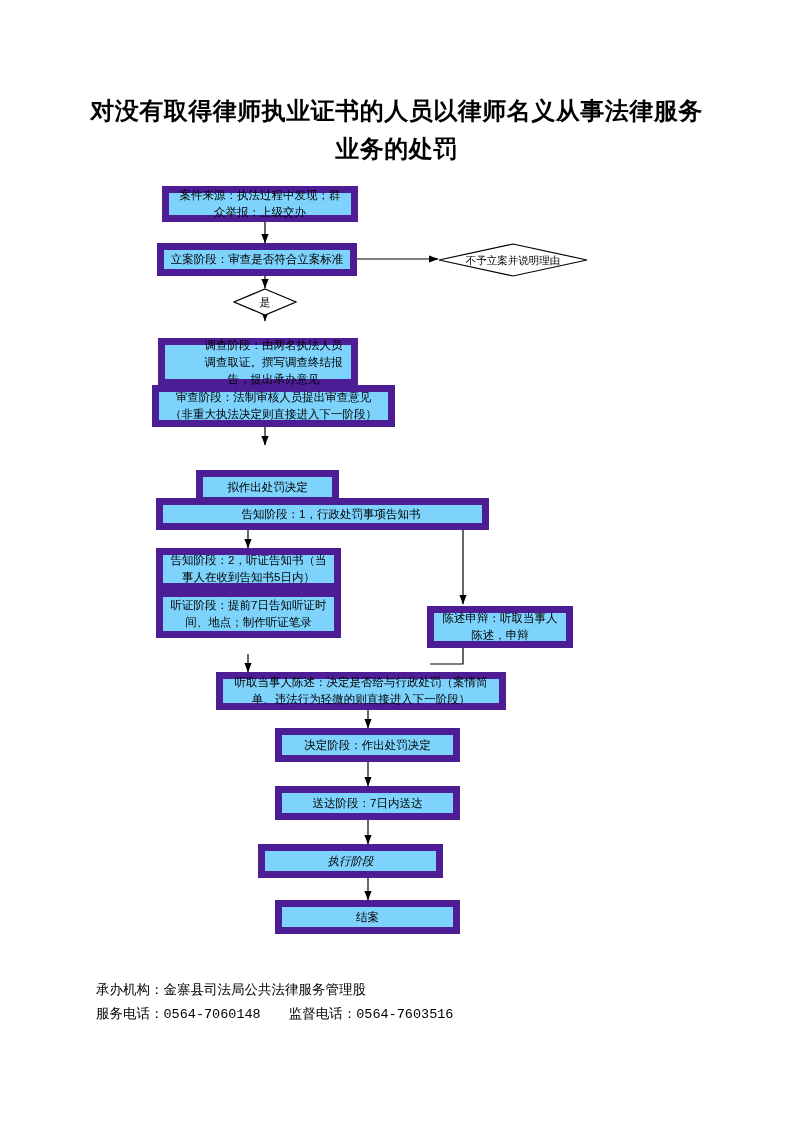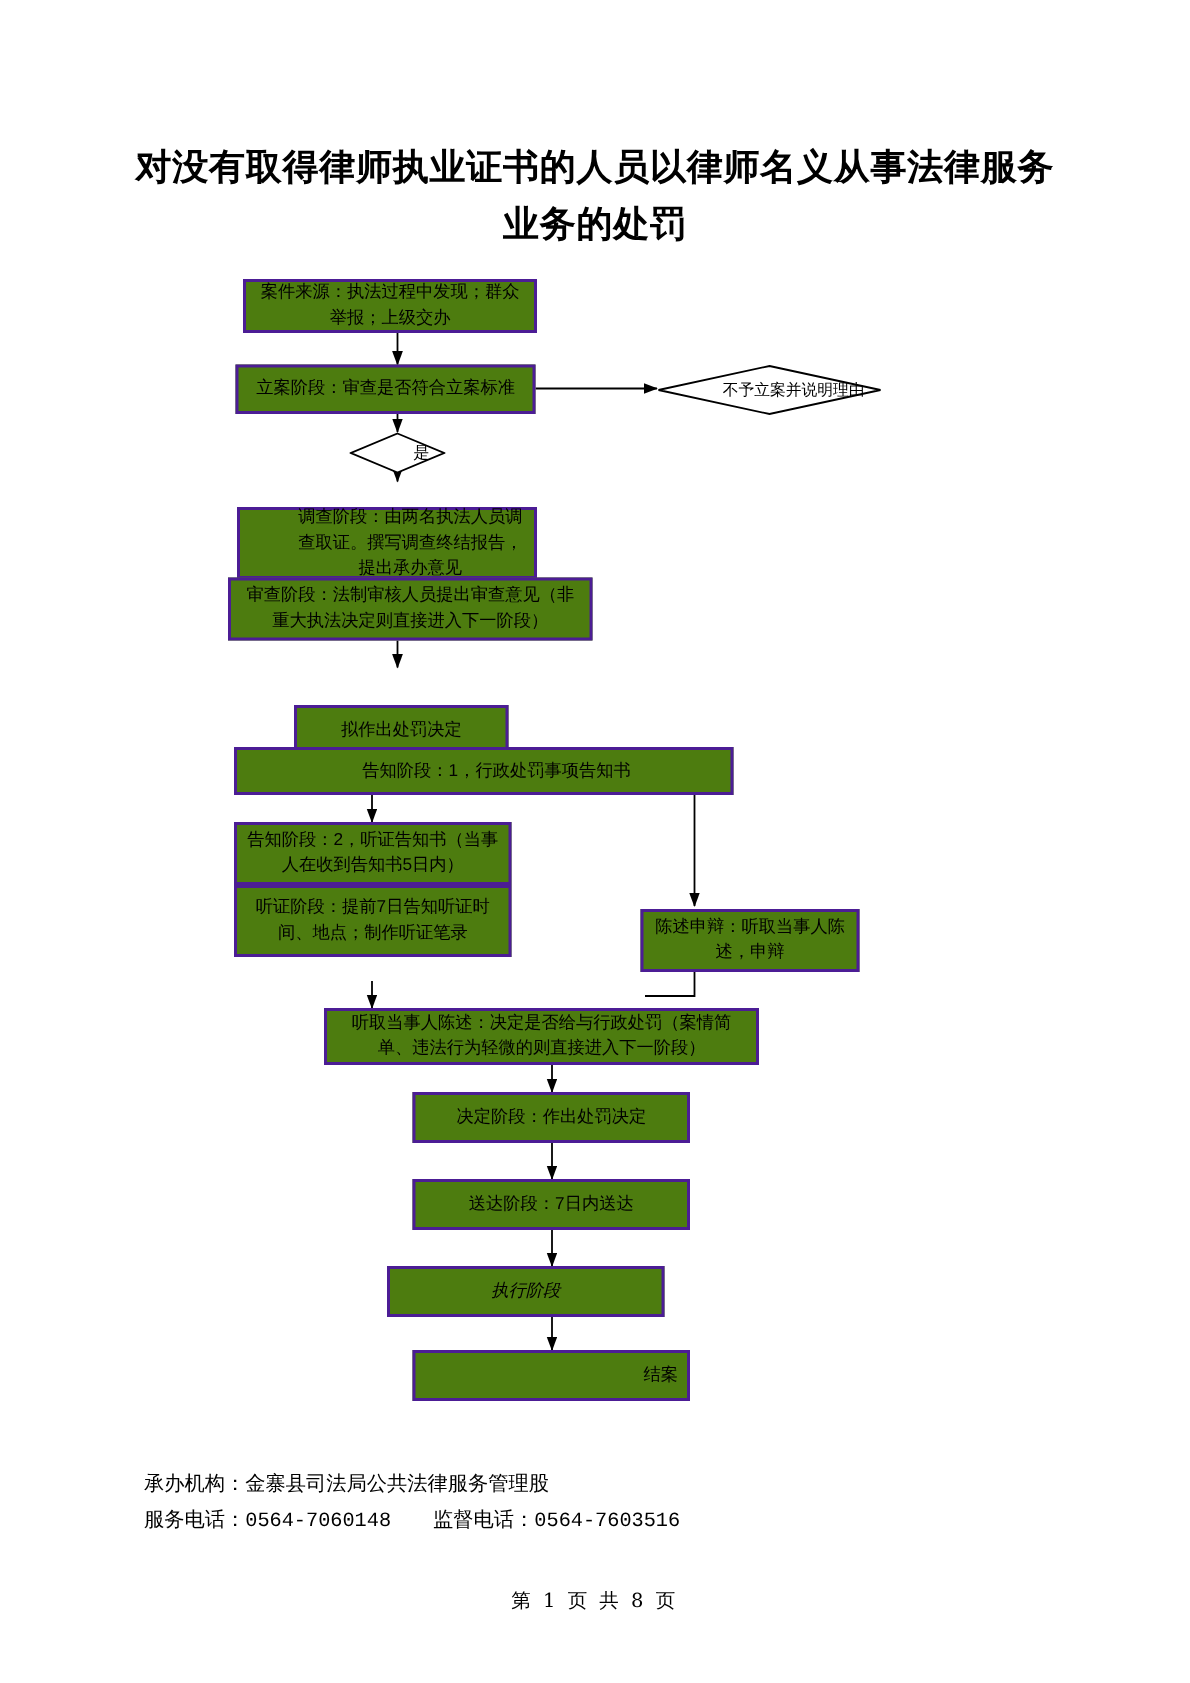--- a/index.html
+++ b/index.html
@@ -37,41 +37,41 @@
   .flow {
     position: absolute;
     left: 0;
     top: 0;
     width: 793px;
     height: 1122px;
   }
   .node {
     position: absolute;
     box-sizing: border-box;
-    border: 2px solid #4c1d95;
-    background: #4d7c0f;
+    border: 7px solid #4c1d95;
+    background: #7dd3fc;
     display: flex;
     align-items: center;
     justify-content: center;
     text-align: center;
     font-size: 11.5px;
     line-height: 17px;
     padding: 2px 6px;
     z-index: 3;
   }
   .node span { display: block; width: 100%; }
 
   .diamond-wrap {
     position: absolute;
     z-index: 3;
   }
   .diamond-wrap svg { display: block; }
   .diamond-label {
     position: absolute;
-    left: 16px; top: 0;
+    left: 0; top: 0;
     width: 100%; height: 100%;
     display: flex;
     align-items: center;
     justify-content: center;
     font-size: 11px;
     line-height: 14px;
     text-align: right;
   }
   .diamond-label.small { font-size: 10.5px; }
 
@@ -209,29 +209,28 @@
     </div>
 
     <div class="node" style="left:275px; top:786px; width:185px; height:34px;">
       <span>送达阶段：7日内送达</span>
     </div>
 
     <div class="node" style="left:258px; top:844px; width:185px; height:34px;font-style:italic;">
       <span>执行阶段</span>
     </div>
 
-    <div class="node" style="left:275px; top:900px; width:185px; height:34px;text-align:right;">
+    <div class="node" style="left:275px; top:900px; width:185px; height:34px;">
       <span>结案</span>
     </div>
 
   </div>
 
   <div class="footer-line" style="left:96px; top:980px;">
     <span>承办机构：</span><span>金寨县司法局公共法律服务管理股</span>
   </div>
 
   <div class="footer-line" style="left:96px; top:1004px;">
     <span>服务电话：</span><span>0564-7060148</span><span style="display:inline-block;width:28px;"></span><span>监督电话：</span><span>0564-7603516</span>
   </div>
 
-  <div class="pagenum">第 1 页 共 8 页</div>
 
 </div>
 
 </body></html>

